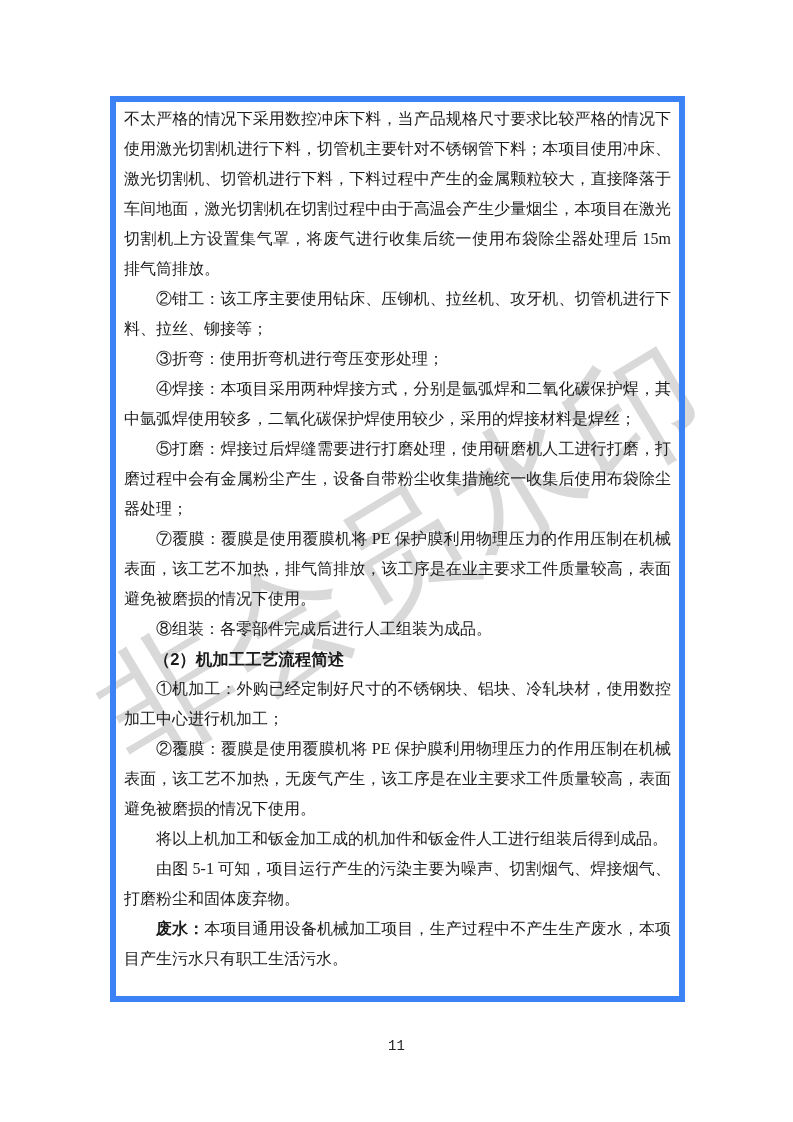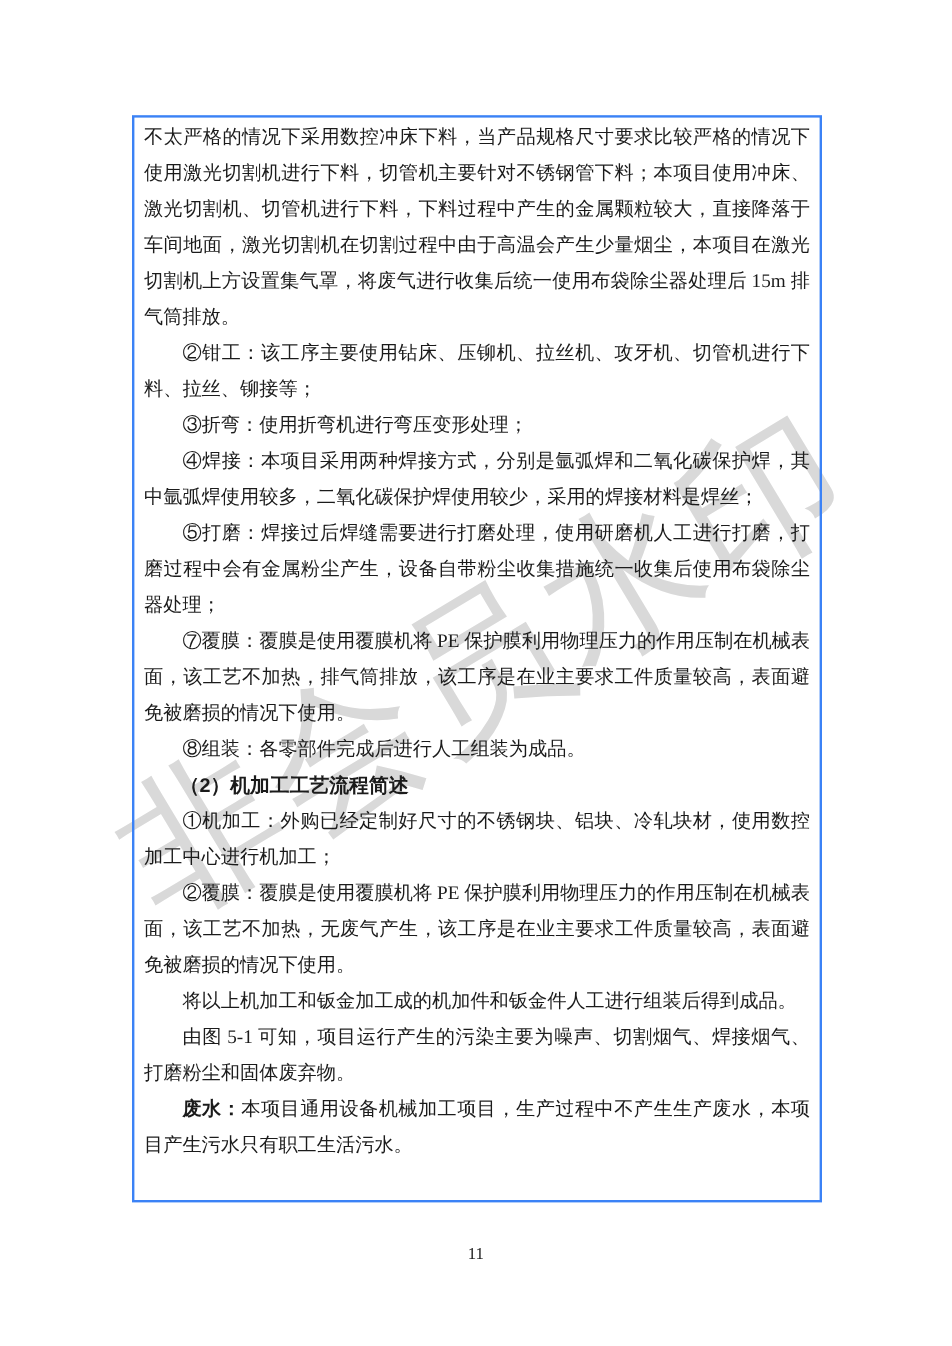--- a/index.html
+++ b/index.html
@@ -34,21 +34,21 @@
     font-family: "Liberation Serif", serif;
   }
   
   .cell {
     position: absolute;
     left: 110px;
     top: 96px;
     width: 575px;
     height: 906px;
     box-sizing: border-box;
-    border: 2px solid #3b82f6;
+    border: 6px solid #3b82f6;
     padding: 2px 8px 0 8px;
     z-index: 2;
     background: transparent;
   }
   .cell p {
     margin: 0;
     font-size: 16px;
     line-height: 30px;
     color: #1b1b1b;
     text-align: justify;
@@ -67,21 +67,21 @@
   }
   .page-number {
     position: absolute;
     left: 0;
     right: 0;
     top: 1038px;
     text-align: center;
     font-size: 14px;
     color: #222222;
     z-index: 2;
-    font-family: Liberation Serif, serif;
+    font-family: Liberation Mono, monospace;
   }
 </style>
 </head>
 <body>
 
 <div class="page">
   <div class="watermark">非会员水印</div>
 
   <div class="cell">
 

